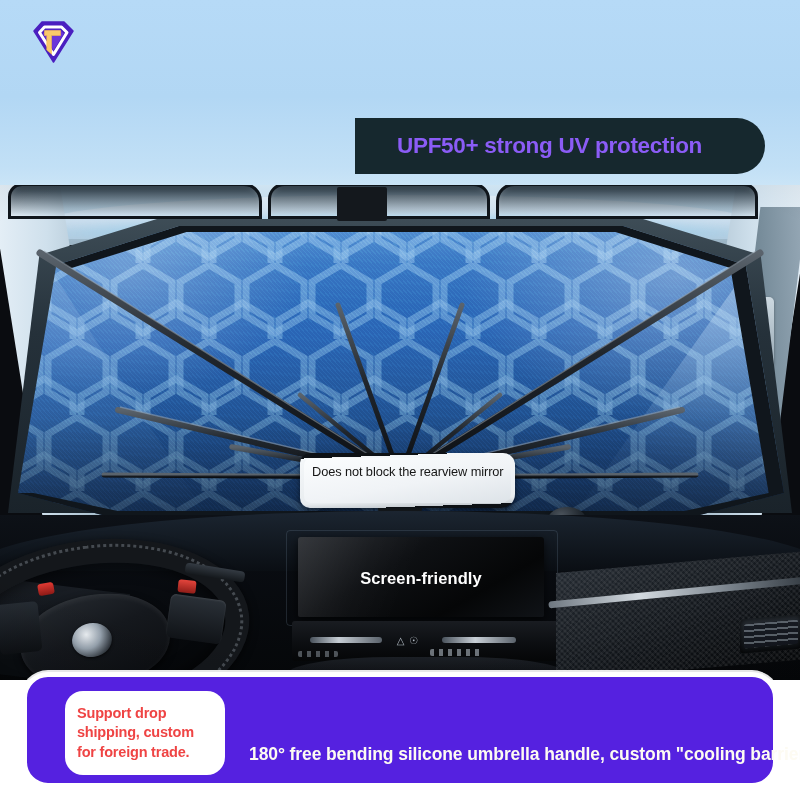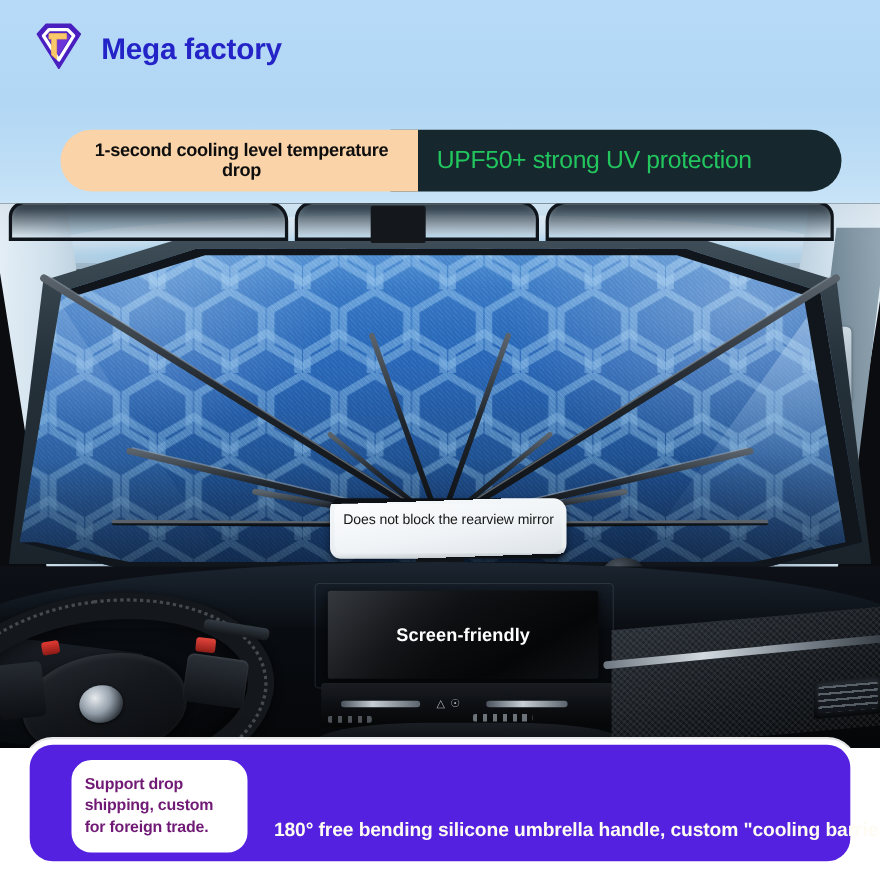--- a/index.html
+++ b/index.html
@@ -51,21 +51,21 @@
   }
   .banner-right {
     position:absolute; left:300px; top:0; width:410px; height:56px;
     background:#16282e;
     border-radius:0 28px 28px 0;
     display:flex; align-items:center;
     padding-left:42px;
     z-index:0;
   }
   .banner-right span {
-    font-size:22.5px; font-weight:normal; color:#22c55e;
+    font-size:22.5px; font-weight:bold; color:#8b5cf6;
     letter-spacing:-0.3px; white-space:nowrap;
   }
 
   
   .photo {
     position:absolute; left:0; top:185px; width:800px; height:495px;
     overflow:hidden;
     background:#0a0c10;
   }
 
@@ -435,21 +435,21 @@
     box-shadow:0 0 0 2px rgba(255,255,255,.9);
   }
   .footer-card {
     position:absolute; left:38px; top:14px; width:160px; height:84px;
     background:#ffffff;
     border-radius:18px;
     display:flex; align-items:center; justify-content:flex-start;
     padding:0 12px;
   }
   .footer-card span {
-    font-size:14.5px; font-weight:bold; color:#701a75; line-height:1.34;
+    font-size:14.5px; font-weight:bold; color:#ef4444; line-height:1.34;
     letter-spacing:-0.2px;
   }
   .footer-line1 {
     position:absolute; left:222px; top:22px;
     font-size:15px; font-weight:bold; color:#ffffff; letter-spacing:.1px;
   }
   .footer-line2 {
     position:absolute; left:222px; top:67px;
     font-size:17.5px; font-weight:bold; color:#fdfbf2; letter-spacing:-0.1px;
     white-space:nowrap;
@@ -474,29 +474,25 @@
 
         <path d="M12 15 L20 6 L42 6 L51 15 L31.5 46 Z" fill="#4a1fc0" stroke="#4a1fc0" stroke-width="1.5" stroke-linejoin="round"></path>
 
         <path d="M17.5 16.5 L22.5 11 L39.5 11 L45 16.5 L31.5 38.5 Z" fill="none" stroke="#ffffff" stroke-width="3" stroke-linejoin="round"></path>
 
         <path d="M21 17.5 L24.5 13.8 L38 13.8 L41.8 17.5 L31.5 34.5 Z" fill="#6b35d8"></path>
 
         <path d="M22.5 14.5 L38.5 14.5 L38.5 19.5 L29.5 19.5 L29.5 38 L24.8 34 L24.8 19.5 L22.5 19.5 Z" fill="#f9c96a" stroke="#f6b84b" stroke-width="0.6"></path>
       </svg>
     </div>
-    <div class="logo-text">Mega factory</div>
   </div>
 
   <div class="banner">
     <div class="banner-right">
       <span>UPF50+ strong UV protection</span>
-    </div>
-    <div class="banner-left">
-      <span>1-second cooling level temperature drop</span>
     </div>
   </div>
 
   <div class="photo">
 
     <div class="roof"></div>
     <div class="roof-inner"></div>
     <div class="roof-glow"></div>
 
     <div class="pillar-l"></div>

